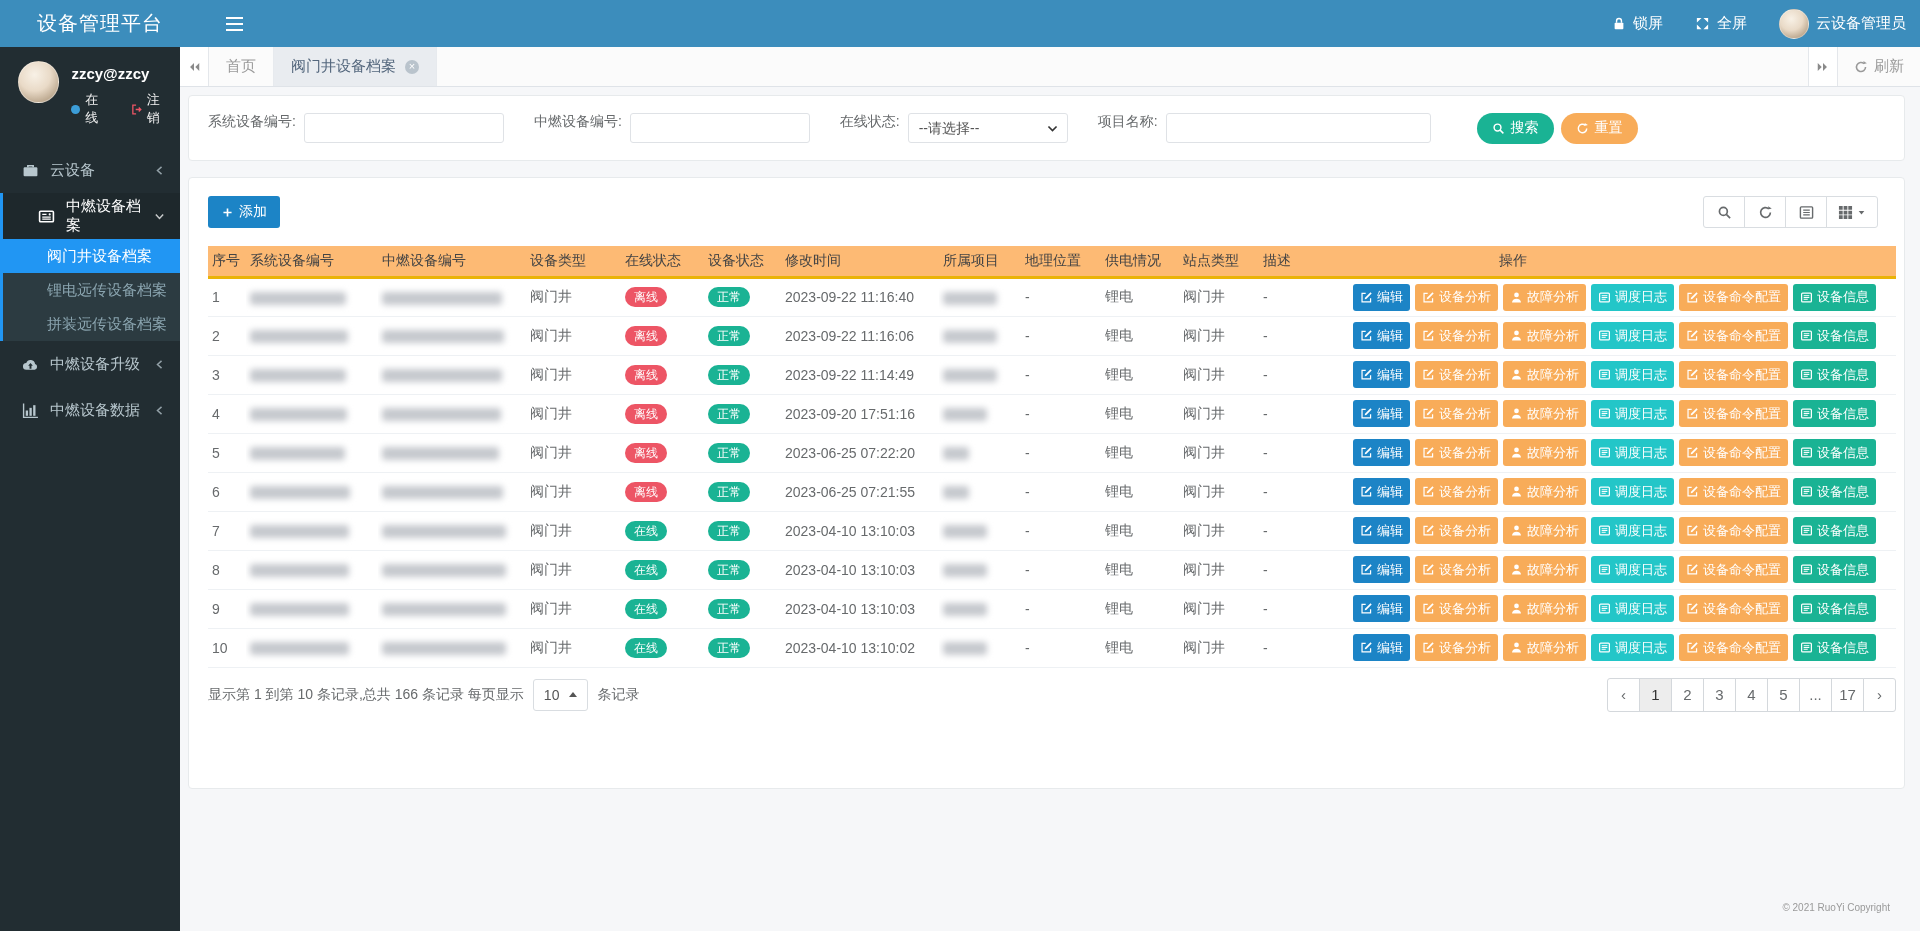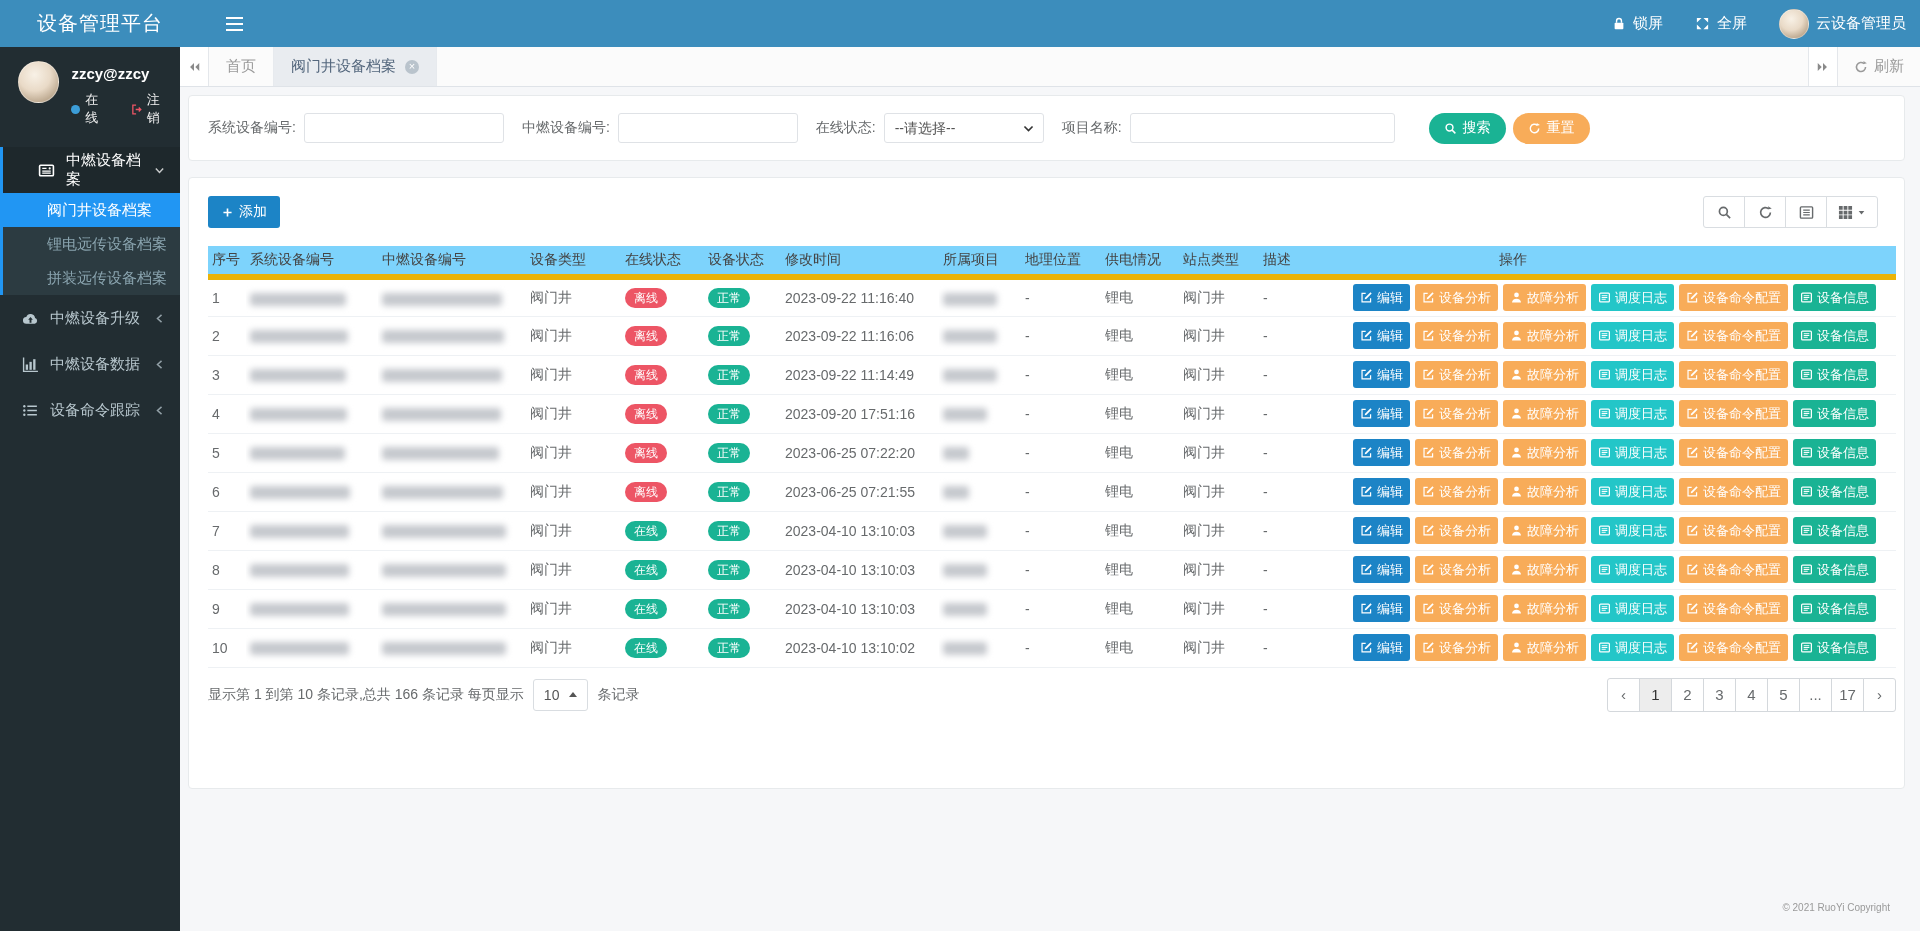--- a/index.html
+++ b/index.html
@@ -63,21 +63,21 @@
   .tab-close::before { content:"×"; }
   .refresh-tab { display:flex; align-items:center; gap:6px; padding:0 16px;
     color:#9a9a9a; font-size:15px; border-left:1px solid #e4e7eb; cursor:pointer; }
 
   
   .content { flex:1; position:relative; padding:8px 15px 0 8px; background:#f6f7f9; }
   .panel { background:#fff; border:1px solid #e7eaec; border-radius:4px; }
 
   
   .search-panel { height:66px; display:flex; align-items:center; padding:0 19px; margin-bottom:16px; }
-  .fg { display:flex; align-items:center; margin-right:18px; }
+  .fg { display:flex; align-items:flex-start; margin-right:30px; }
   .fg label { margin-right:8px; color:#676a6c; font-size:14px; white-space:nowrap; }
   .ipt { height:30px; border:1px solid #dfe2e6; border-radius:3px; padding:0 10px;
     font-size:14px; color:#555; outline:none; background:#fff; }
   .w1{width:200px} .w2{width:180px} .w4{width:265px}
   .select-wrap { position:relative; }
   select.ipt { appearance:none; -webkit-appearance:none; width:160px; padding-right:30px; }
   .select-caret { position:absolute; right:9px; top:9px; width:13px; height:13px; color:#333; pointer-events:none; }
   .btn-pill { height:31px; border:none; border-radius:16px; color:#fff; font-size:14px;
     display:inline-flex; align-items:center; gap:6px; padding:0 15px; cursor:pointer; }
   .btn-search { background:#1ab394; margin-left:16px; }
@@ -91,21 +91,21 @@
     font-size:14px; display:inline-flex; align-items:center; gap:5px; padding:0 13px; cursor:pointer; }
   .icon-group { display:flex; }
   .igbtn { width:42px; height:32px; background:#fff; border:1px solid #d9dde1; margin-left:-1px;
     display:flex; align-items:center; justify-content:center; gap:4px; color:#676a6c; cursor:pointer; }
   .igbtn:first-child { border-radius:3px 0 0 3px; margin-left:0; }
   .igbtn:last-child  { border-radius:0 3px 3px 0; width:52px; }
   .ti { width:15px; height:15px; }
 
   table { width:100%; border-collapse:collapse; table-layout:fixed; margin-top:18px; }
   th { height:31px; text-align:left; padding:0 4px; font-size:14px; font-weight:normal;
-    color:#444; background:#7dd3fc; border-bottom:6px solid #eab308; white-space:nowrap; }
+    color:#444; background:#fdba74; border-bottom:3px solid #eab308; white-space:nowrap; }
   th.op { padding-left:150px; }
   td { height:39px; padding:0 4px; font-size:14px; color:#676a6c; background:#fff;
     border-bottom:1px solid #eef1f4; white-space:nowrap; overflow:hidden; }
   .blur { display:inline-block; height:13px; border-radius:3px; background:#c6c9ce;
     filter:blur(3px); vertical-align:middle; }
   .pill { display:inline-block; padding:4px 9px; border-radius:11px; color:#fff; font-size:12px; line-height:1; }
   td.actions { overflow:visible; }
   .action-btn { display:inline-flex; align-items:center; gap:4px; border:none; border-radius:3px;
     color:#fff; font-size:13px; height:27px; padding:0 7px; margin-right:5px; cursor:pointer; vertical-align:middle; }
   .ai { width:13px; height:13px; }
@@ -183,20 +183,34 @@
                   <path d="M7 8h6M10.8 5.5 13.3 8l-2.5 2.5" fill="none" stroke="#ed5565" stroke-width="1.6"></path>
                 </svg>
             </span>
             <span>注销</span>
           </span>
         </div>
       </div>
     </div>
 
     <ul class="menu">
+      <li class="menu-item">
+        <span class="micon">
+          <svg viewBox="0 0 16 16" width="17" height="17">
+              <rect x="1.5" y="5" width="13" height="8.5" rx="1" fill="#b8c7ce"></rect>
+              <path d="M5.5 5V3.5h5V5" fill="none" stroke="#b8c7ce" stroke-width="1.5"></path>
+            </svg>
+        </span>
+        <span>云设备</span>
+        <span class="chev">
+          <svg viewBox="0 0 16 16" width="13" height="13">
+              <path d="M10.5 3.5 5.5 8l5 4.5" fill="none" stroke="#b8c7ce" stroke-width="1.8"></path>
+            </svg>
+        </span>
+      </li>
 
       <li class="menu-group active">
         <div class="menu-item">
           <span class="micon">
             <svg viewBox="0 0 16 16" width="17" height="17">
                 <rect x="1.5" y="3" width="13" height="10" rx="1" fill="none" stroke="#fff" stroke-width="1.5"></rect>
                 <path d="M4 6h4M4 8.5h8M4 10.5h8" stroke="#fff" stroke-width="1.2"></path>
                 <circle cx="11" cy="6" r="1" fill="#fff"></circle>
               </svg>
           </span>
@@ -239,36 +253,20 @@
             </svg>
         </span>
         <span>中燃设备数据</span>
         <span class="chev">
           <svg viewBox="0 0 16 16" width="13" height="13">
               <path d="M10.5 3.5 5.5 8l5 4.5" fill="none" stroke="#b8c7ce" stroke-width="1.8"></path>
             </svg>
         </span>
       </li>
 
-      <li class="menu-item">
-        <span class="micon">
-          <svg viewBox="0 0 16 16" width="17" height="17">
-              <path d="M5 4h9M5 8h9M5 12h9" stroke="#b8c7ce" stroke-width="1.6"></path>
-              <circle cx="2.2" cy="4" r="1.1" fill="#b8c7ce"></circle>
-              <circle cx="2.2" cy="8" r="1.1" fill="#b8c7ce"></circle>
-              <circle cx="2.2" cy="12" r="1.1" fill="#b8c7ce"></circle>
-            </svg>
-        </span>
-        <span>设备命令跟踪</span>
-        <span class="chev">
-          <svg viewBox="0 0 16 16" width="13" height="13">
-              <path d="M10.5 3.5 5.5 8l5 4.5" fill="none" stroke="#b8c7ce" stroke-width="1.8"></path>
-            </svg>
-        </span>
-      </li>
     </ul>
   </aside>
 
   <main class="main">
 
     <div class="tabbar">
       <div class="tab-nav">
         <svg width="14" height="14" viewBox="0 0 16 16">
             <path d="M8 3.5v9L3.5 8zM14 3.5v9L9.5 8z" fill="#8a8a8a"></path>
           </svg>

